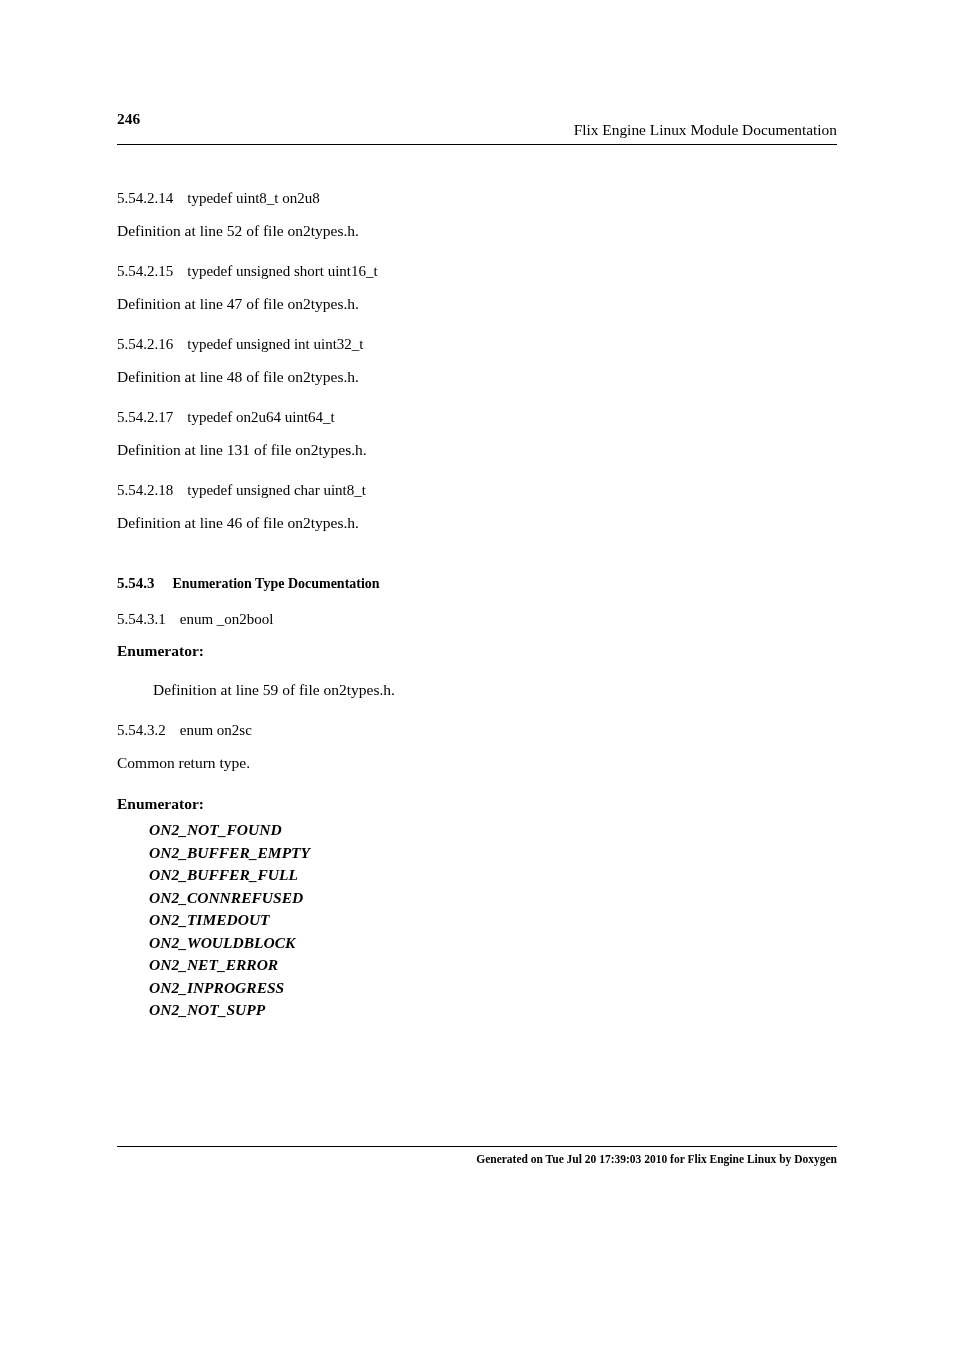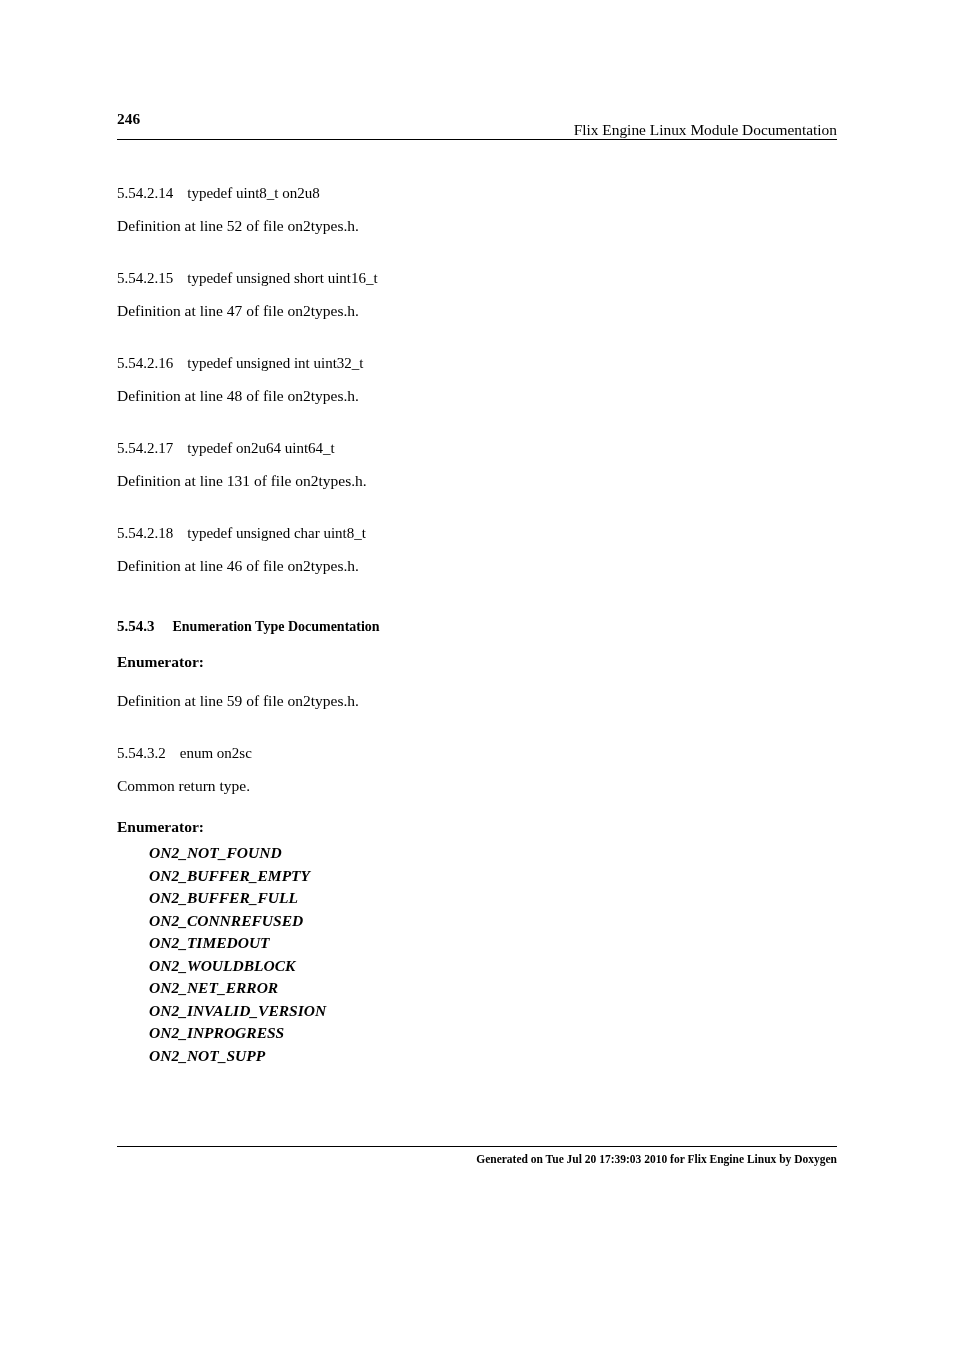--- a/index.html
+++ b/index.html
@@ -12,32 +12,33 @@
     height: 1350px;
     position: relative;
   }
   .page {
     padding: 110px 117px 60px 117px;
   }
   .header-row {
     display: flex;
     justify-content: space-between;
     border-bottom: 1.3px solid #000;
+    padding-bottom: 5px;
     margin-bottom: 44px;
     font-size: 15.4px;
   }
   .header-left {
     font-weight: bold;
   }
   .header-right {
     font-weight: normal;
     margin-top: 11px;
   }
   .subsub {
-    margin-top: 32px;
+    margin-top: 20px;
     margin-bottom: 14px;
   }
   .subsub-first {
     margin-top: 0;
   }
   .subsub .num {
     font-size: 15px;
     font-weight: normal;
   }
   .subsub .title {
@@ -71,20 +72,21 @@
     margin-left: 32px;
   }
   .enum-item {
     font-size: 15.5px;
     font-style: italic;
     font-weight: bold;
     line-height: 1.45;
   }
   .def-after-enum {
     margin-top: 20px;
+    margin-left: 36px;
   }
   .footer {
     position: absolute;
     top: 1146px;
     left: 117px;
     right: 117px;
     border-top: 1.3px solid #000;
     padding-top: 6px;
     text-align: right;
     font-size: 11.5px;
@@ -129,37 +131,40 @@
     <span class="num">5.54.2.18</span>
     <span class="title">typedef unsigned char uint8_t</span>
   </div>
   <div class="body-text">Definition at line 46 of file on2types.h.</div>
 
   <div class="h2line">
     <span class="secnum">5.54.3</span>
     <span class="sectitle">Enumeration Type Documentation</span>
   </div>
 
+  <div class="subsub" style="margin-top:18px;">
+    <span class="num">5.54.3.1</span>
+    <span class="title">enum _on2bool</span>
+  </div>
   <div class="enum-label">Enumerator:</div>
   <div class="body-text def-after-enum">Definition at line 59 of file on2types.h.</div>
 
   <div class="subsub">
     <span class="num">5.54.3.2</span>
     <span class="title">enum on2sc</span>
   </div>
   <div class="body-text">Common return type.</div>
   <div class="enum-label" style="margin-top:22px;">Enumerator:</div>
   <div class="enum-list">
     <div class="enum-item">ON2_NOT_FOUND</div>
     <div class="enum-item">ON2_BUFFER_EMPTY</div>
     <div class="enum-item">ON2_BUFFER_FULL</div>
     <div class="enum-item">ON2_CONNREFUSED</div>
     <div class="enum-item">ON2_TIMEDOUT</div>
     <div class="enum-item">ON2_WOULDBLOCK</div>
     <div class="enum-item">ON2_NET_ERROR</div>
-    <div class="enum-item">ON2_INVALID_VERSION</div>
     <div class="enum-item">ON2_INPROGRESS</div>
     <div class="enum-item">ON2_NOT_SUPP</div>
   </div>
 
 </div>
 
 <div class="footer">Generated on Tue Jul 20 17:39:03 2010 for Flix Engine Linux by Doxygen</div>
 
 </body></html>

